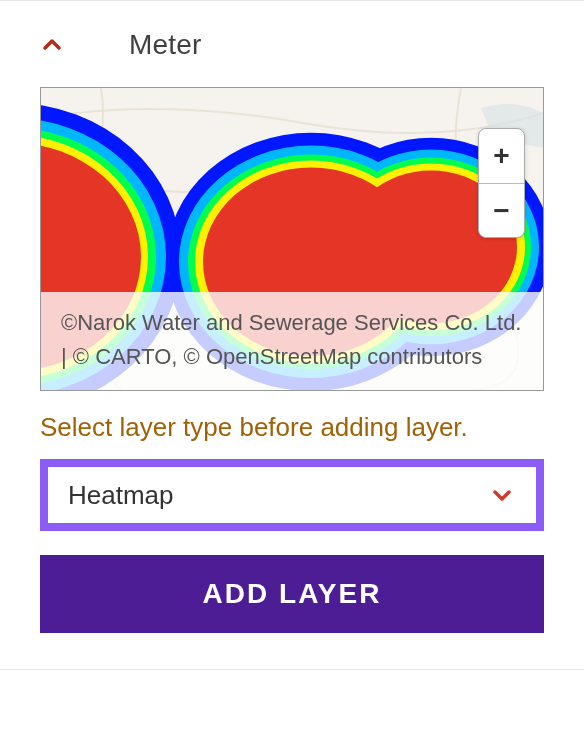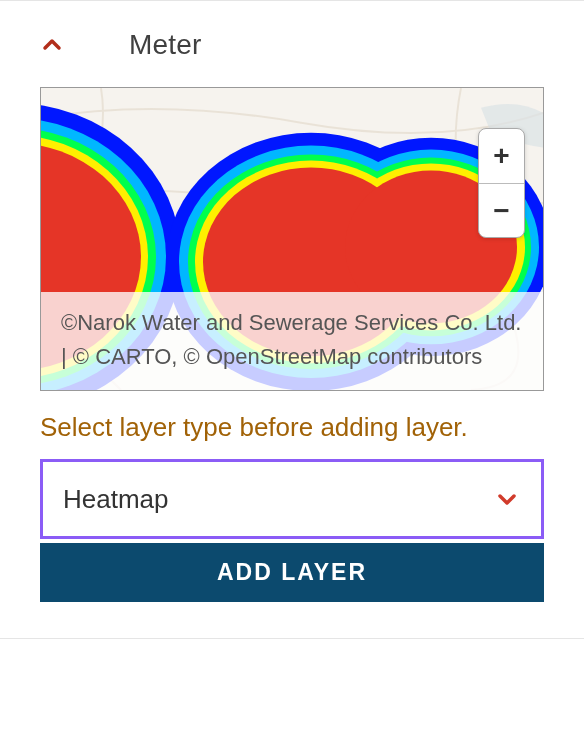--- a/index.html
+++ b/index.html
@@ -80,45 +80,45 @@
     background: rgba(255,255,255,0.78);
   }
   .instruction {
     font-size: 26px;
     line-height: 1.4;
     color: #a16207;
     margin: 18px 0 14px 0;
     font-weight: 400;
   }
   .select-box {
-    border: 3px solid #8b5cf6;
-    height: 80px;
+    border: 8px solid #8b5cf6;
+    height: 72px;
     display: flex;
     align-items: center;
     justify-content: space-between;
     padding: 0 22px 0 20px;
     cursor: pointer;
-    margin-bottom: 4px;
+    margin-bottom: 24px;
   }
   .select-value {
     font-size: 26px;
     color: #333;
     font-weight: 400;
   }
   .select-chevron {
     color: #d13b2b;
     display: inline-flex;
   }
   .add-layer-btn {
-    background: #0c4a6e;
+    background: #4c1d95;
     color: #fff;
-    font-size: 23px;
+    font-size: 28px;
     font-weight: 700;
     letter-spacing: 2px;
-    height: 59px;
+    height: 78px;
     display: flex;
     align-items: center;
     justify-content: center;
     cursor: pointer;
     user-select: none;
   }
 </style>
 </head>
 <body>
 

